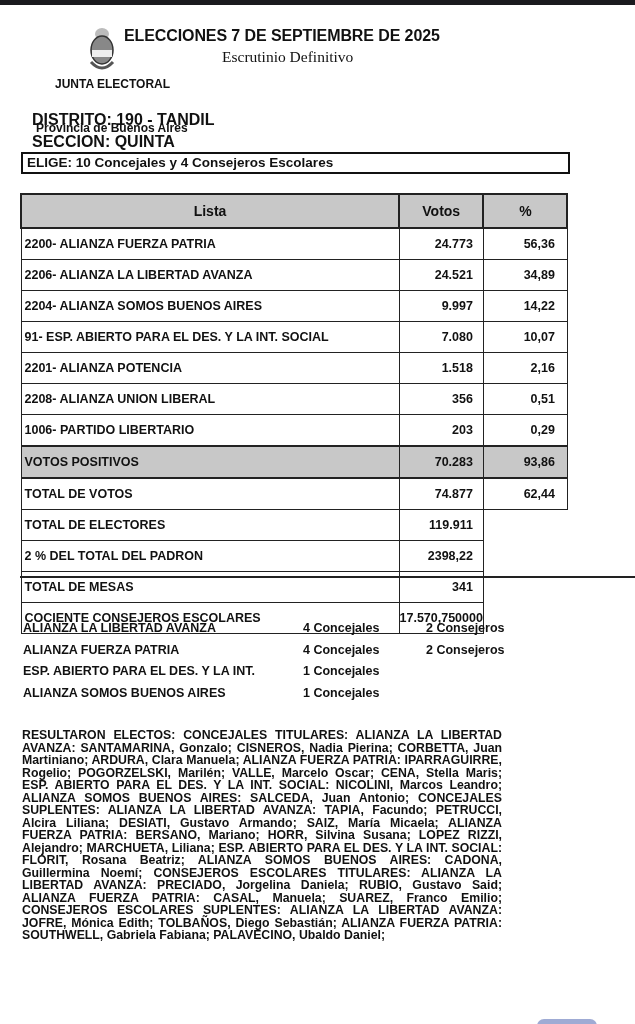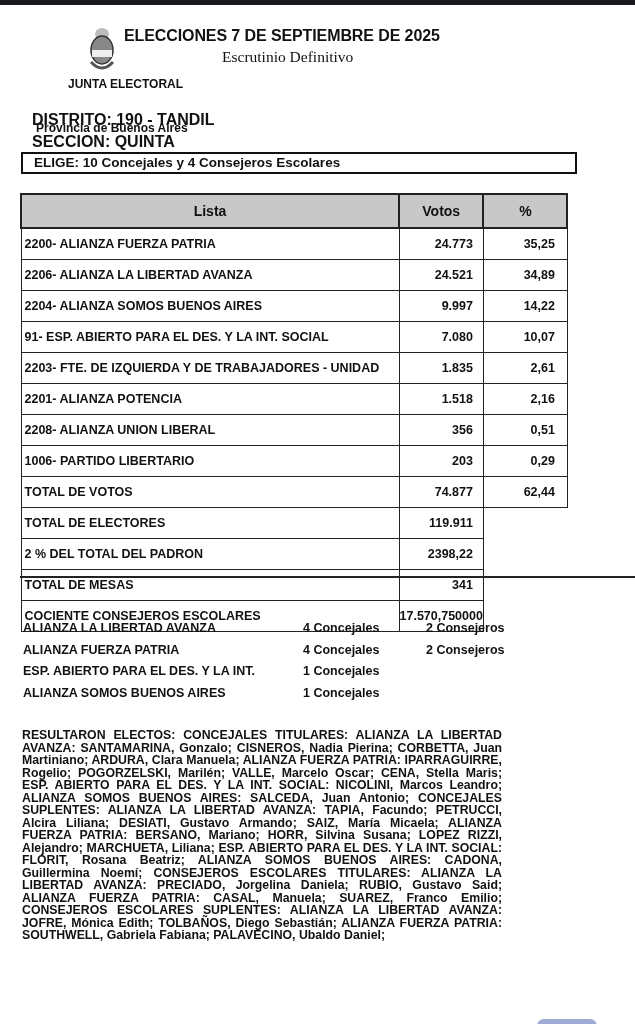--- a/index.html
+++ b/index.html
@@ -1,25 +1,25 @@
 <!DOCTYPE html>
 <html><head>
 <meta charset="utf-8">
 <style>
   html, body { margin:0; padding:0; }
   body { width:635px; height:1024px; background:#fff; position:relative; overflow:hidden; font-family:"Liberation Sans", sans-serif; color:#111; }
   .topbar { position:absolute; left:0; top:0; width:635px; height:5px; background:#1a1a1e; }
   .crest { position:absolute; left:86px; top:26px; width:32px; height:48px; }
   .title { position:absolute; left:124px; top:27px; font-size:16px; font-weight:bold; letter-spacing:-0.1px; }
   .subtitle { position:absolute; left:222px; top:48px; font-family:"Liberation Serif", serif; font-size:15.5px; }
-  .junta { position:absolute; left:68px; top:77px; font-size:12px; font-weight:bold; }
+  .junta { position:absolute; left:55px; top:77px; font-size:12px; font-weight:bold; }
   .prov { position:absolute; left:36px; top:93px; font-size:12px; font-weight:bold;margin-top:28px; }
   .distrito { position:absolute; left:32px; top:111px; font-size:16px; font-weight:bold; }
   .seccion { position:absolute; left:32px; top:133px; font-size:16px; font-weight:bold; }
-  .elige { position:absolute; left:21px; top:152px; width:541px; height:18px; border:2px solid #111; font-size:13.5px; font-weight:bold; padding-left:11px; line-height:18px; }
+  .elige { position:absolute; left:21px; top:152px; width:541px; height:18px; border:2px solid #111; font-size:13.5px; font-weight:bold; padding-left:4px; line-height:18px; }
 
   table.results { position:absolute; left:20px; top:193px; border-collapse:collapse; font-size:12.5px; font-weight:bold; }
   table.results td, table.results th { border:1px solid #222; height:20.4px; padding:8px 3px; box-sizing:border-box; }
   table.results th { background:#c8c8c8; font-size:14px; font-weight:bold; border:2px solid #222; height:22px; }
   table.results td.num { text-align:right; padding-right:10px; }
   table.results td.pct { text-align:right; padding-right:12px; }
   .c1 { width:378px; } .c2 { width:81px; } .c3 { width:84px; }
   tr.grey td { background:#c8c8c8; border-top:2px solid #222; border-bottom:2px solid #222; }
   td.noborder { border:none !important; }
   td.tight { padding-right:0 !important; padding-left:0 !important; text-align:right; }
@@ -59,56 +59,56 @@
 <table class="results">
   <tbody>
       <tr>
     <th class="c1">Lista</th>
     <th class="c2">Votos</th>
     <th class="c3">%</th>
   </tr>
   <tr>
     <td>2200- ALIANZA FUERZA PATRIA</td>
     <td class="num">24.773</td>
-    <td class="pct">35,25</td>
+    <td class="pct">56,36</td>
   </tr>
   <tr>
     <td>2206- ALIANZA LA LIBERTAD AVANZA</td>
     <td class="num">24.521</td>
     <td class="pct">34,89</td>
   </tr>
   <tr>
     <td>2204- ALIANZA SOMOS BUENOS AIRES</td>
     <td class="num">9.997</td>
     <td class="pct">14,22</td>
   </tr>
   <tr>
     <td>91- ESP. ABIERTO PARA EL DES. Y LA INT. SOCIAL</td>
     <td class="num">7.080</td>
     <td class="pct">10,07</td>
   </tr>
   <tr>
-    <td>2203- FTE. DE IZQUIERDA Y DE TRABAJADORES - UNIDAD</td>
-    <td class="num">1.835</td>
-    <td class="pct">2,61</td>
-  </tr>
-  <tr>
     <td>2201- ALIANZA POTENCIA</td>
     <td class="num">1.518</td>
     <td class="pct">2,16</td>
   </tr>
   <tr>
     <td>2208- ALIANZA UNION LIBERAL</td>
     <td class="num">356</td>
     <td class="pct">0,51</td>
   </tr>
   <tr>
     <td>1006- PARTIDO LIBERTARIO</td>
     <td class="num">203</td>
     <td class="pct">0,29</td>
+  </tr>
+  <tr class="grey">
+    <td>VOTOS POSITIVOS</td>
+    <td class="num">70.283</td>
+    <td class="pct">93,86</td>
   </tr>
   <tr>
     <td>TOTAL DE VOTOS</td>
     <td class="num">74.877</td>
     <td class="pct">62,44</td>
   </tr>
   <tr>
     <td>TOTAL DE ELECTORES</td>
     <td class="num">119.911</td>
     <td class="noborder"></td>

